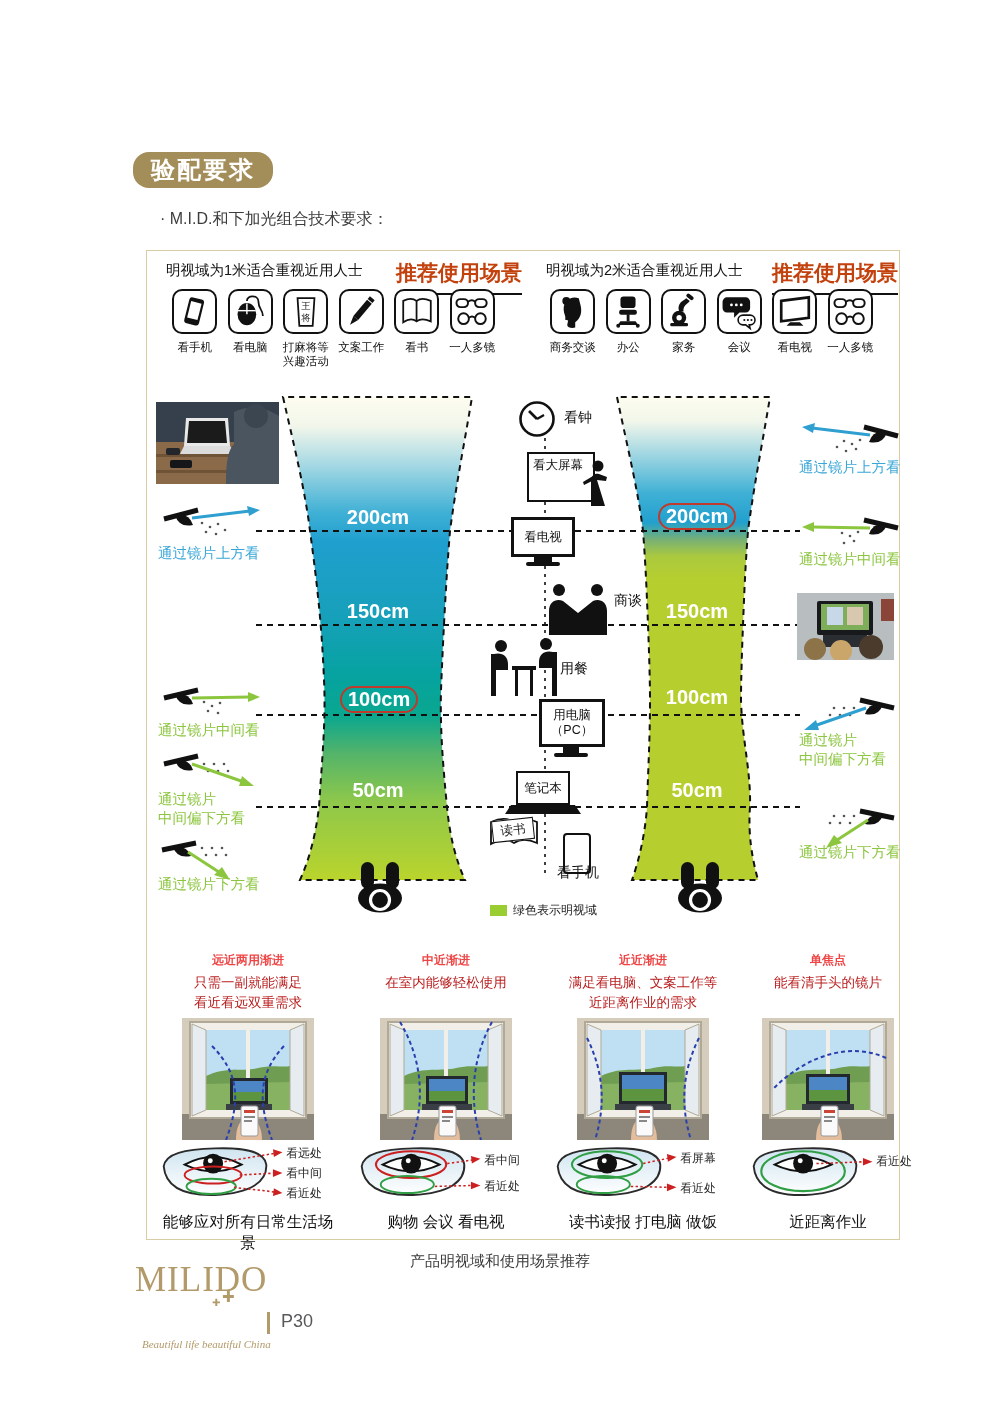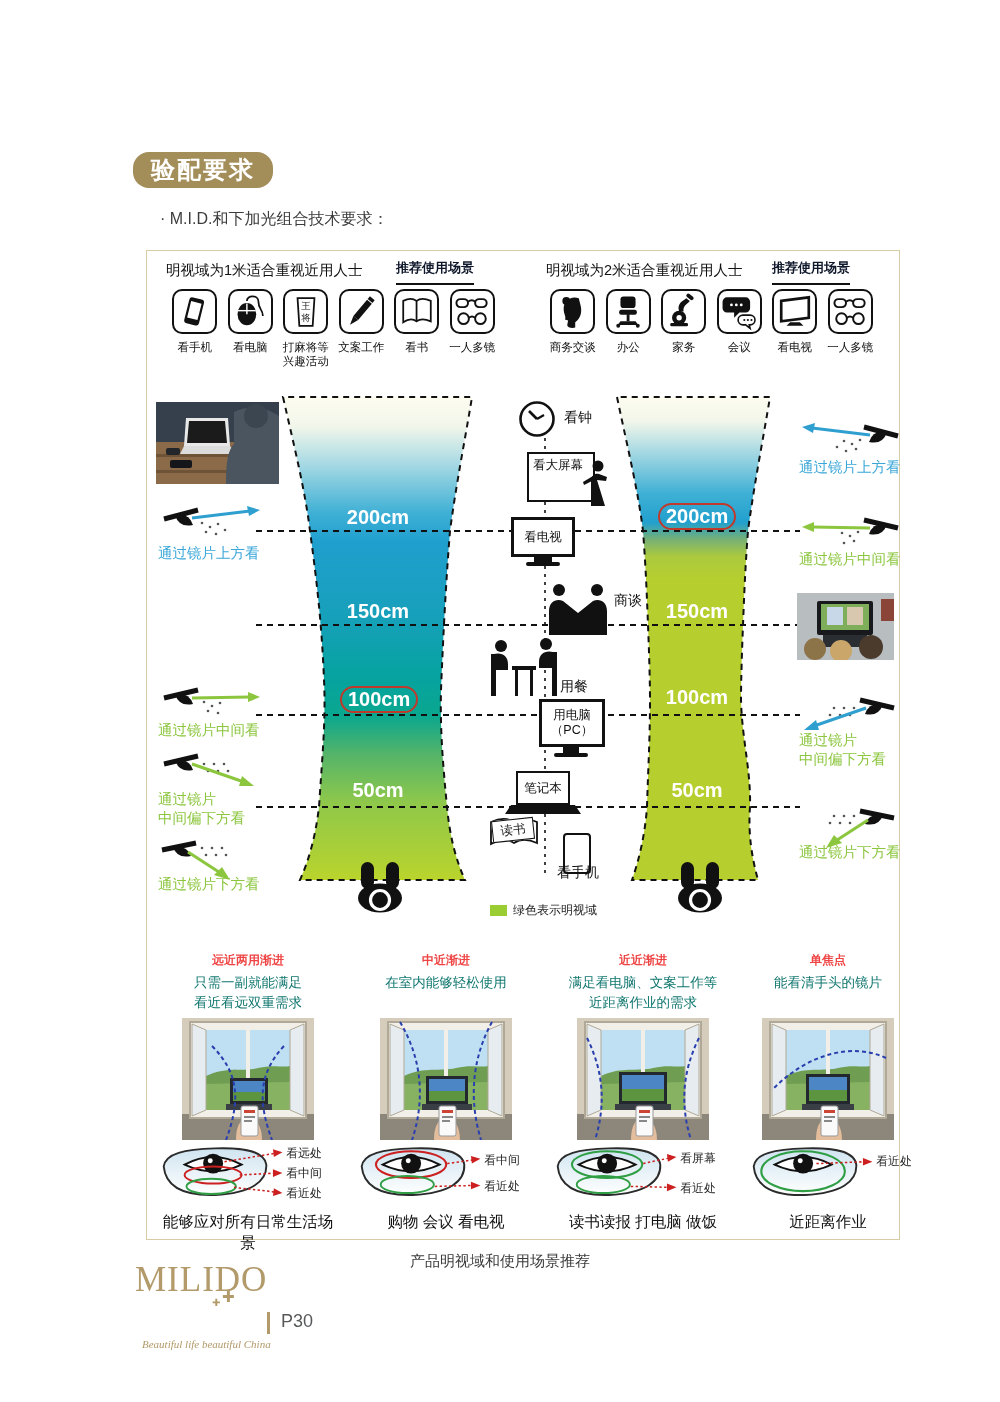--- a/index.html
+++ b/index.html
@@ -8,21 +8,21 @@
   .abs{position:absolute;}
   .preline{white-space:pre-line;}
   
   .badge{left:133px;top:152px;width:140px;height:36px;background:#a38d58;border-radius:16px;
          color:#fff;font-weight:bold;font-size:24px;display:flex;align-items:center;justify-content:center;letter-spacing:2px;}
   .technote{left:160px;top:209px;font-size:16px;color:#3c3c3c;}
   
   .mainbox{left:146px;top:250px;width:752px;height:988px;border:1px solid #d8cca4;background:#fff;}
   
   .sc-title{font-size:14.5px;color:#111;}
-  .sc-recommend{font-size:13px;font-weight:bold;color:#0f172a;border-bottom:2px solid #111;padding-bottom:6px;}
+  .sc-recommend{font-size:21px;font-weight:bold;color:#c2410c;border-bottom:2px solid #111;padding-bottom:6px;}
   .iconrow{display:flex;}
   .iconcell{width:55.5px;display:flex;flex-direction:column;align-items:center;}
   .iconsq{width:45px;height:45px;border:2.4px solid #111;border-radius:10px;background:#fff;
           display:flex;align-items:center;justify-content:center;box-sizing:border-box;}
   .iconlabel{font-size:11.5px;color:#111;margin-top:6px;text-align:center;line-height:1.25;}
   
   .dist{font-size:20px;font-weight:bold;color:#fff;width:90px;text-align:center;}
   .dist-oval{border:2.5px solid #c0392b;border-radius:16px;padding:0 6px;}
   
   .ann-blue{color:#3ba7d8;}
@@ -32,21 +32,21 @@
   .actlabel{font-size:14px;color:#111;}
   .framebox{border:2.5px solid #111;background:#fff;box-sizing:border-box;
             display:flex;align-items:center;justify-content:center;text-align:center;}
   .framebox span{font-size:12.5px;color:#111;line-height:1.2;}
   
   .legend-sq{width:17px;height:11px;background:#9acd32;}
   .legend-tx{font-size:12px;color:#222;}
   
   .lenscol{text-align:center;}
   .lenscol .ltitle{font-size:12px;font-weight:bold;color:#ef4444;}
-  .lenscol .ldesc{font-size:13.5px;color:#0f766e;line-height:1.45;margin-top:4px;}
+  .lenscol .ldesc{font-size:13.5px;color:#b91c1c;line-height:1.45;margin-top:4px;}
   .lenscol .lcaption{font-size:15.5px;color:#111;margin-top:4px;}
   svg text{font-family:"Liberation Sans","DejaVu Sans",sans-serif;}
   
   .caption{left:0;top:1252px;width:1000px;text-align:center;font-size:15px;color:#3c3c3c;}
   .logo{left:135px;top:1260px;width:123px;height:42px;color:#b29a6a;
         font-family:"Liberation Serif","DejaVu Serif",serif;font-size:35px;letter-spacing:1px;}
   .tagline{left:142px;top:1338px;color:#b29a6a;font-family:"Liberation Serif","DejaVu Serif",serif;
            font-style:italic;font-size:11px;}
   .logobar{left:267px;top:1312px;width:2.5px;height:22px;background:#b29a6a;}
   .pageno{left:281px;top:1311px;font-size:18px;color:#58595b;}
@@ -318,21 +318,21 @@
 
   <svg class="abs" style="left:486px;top:636px;" width="76" height="60" viewBox="0 0 76 60">
     <circle cx="15" cy="10" r="6" fill="#111"></circle>
       <path d="M8,18 C16,16 22,20 22,28 L22,34 10,34 10,60 5,60 5,18 Z" fill="#111"></path>
     <rect x="26" y="30" width="24" height="4" fill="#111"></rect>
       <rect x="29" y="34" width="3" height="26" fill="#111"></rect>
       <rect x="44" y="34" width="3" height="26" fill="#111"></rect>
     <circle cx="60" cy="8" r="6" fill="#111"></circle>
       <path d="M67,16 C59,14 53,18 53,26 L53,32 66,32 66,60 71,60 71,16 Z" fill="#111"></path>
   </svg>
-  <div class="abs actlabel" style="left:560px;top:660px;margin-top:18px;">用餐</div>
+  <div class="abs actlabel" style="left:560px;top:660px;">用餐</div>
 
   <div class="abs framebox" style="left:539px;top:699px;width:66px;height:48px;border-width:3px;">
     <span class="preline">用电脑
 （PC）</span>
   </div>
   <div class="abs" style="left:563px;top:747px;width:16px;height:6px;background:#111;"></div>
   <div class="abs" style="left:554px;top:753px;width:34px;height:4px;background:#111;border-radius:2px;"></div>
 
   <div class="abs framebox" style="left:516px;top:771px;width:54px;height:34px;border-width:2px;">
     <span>笔记本</span>

